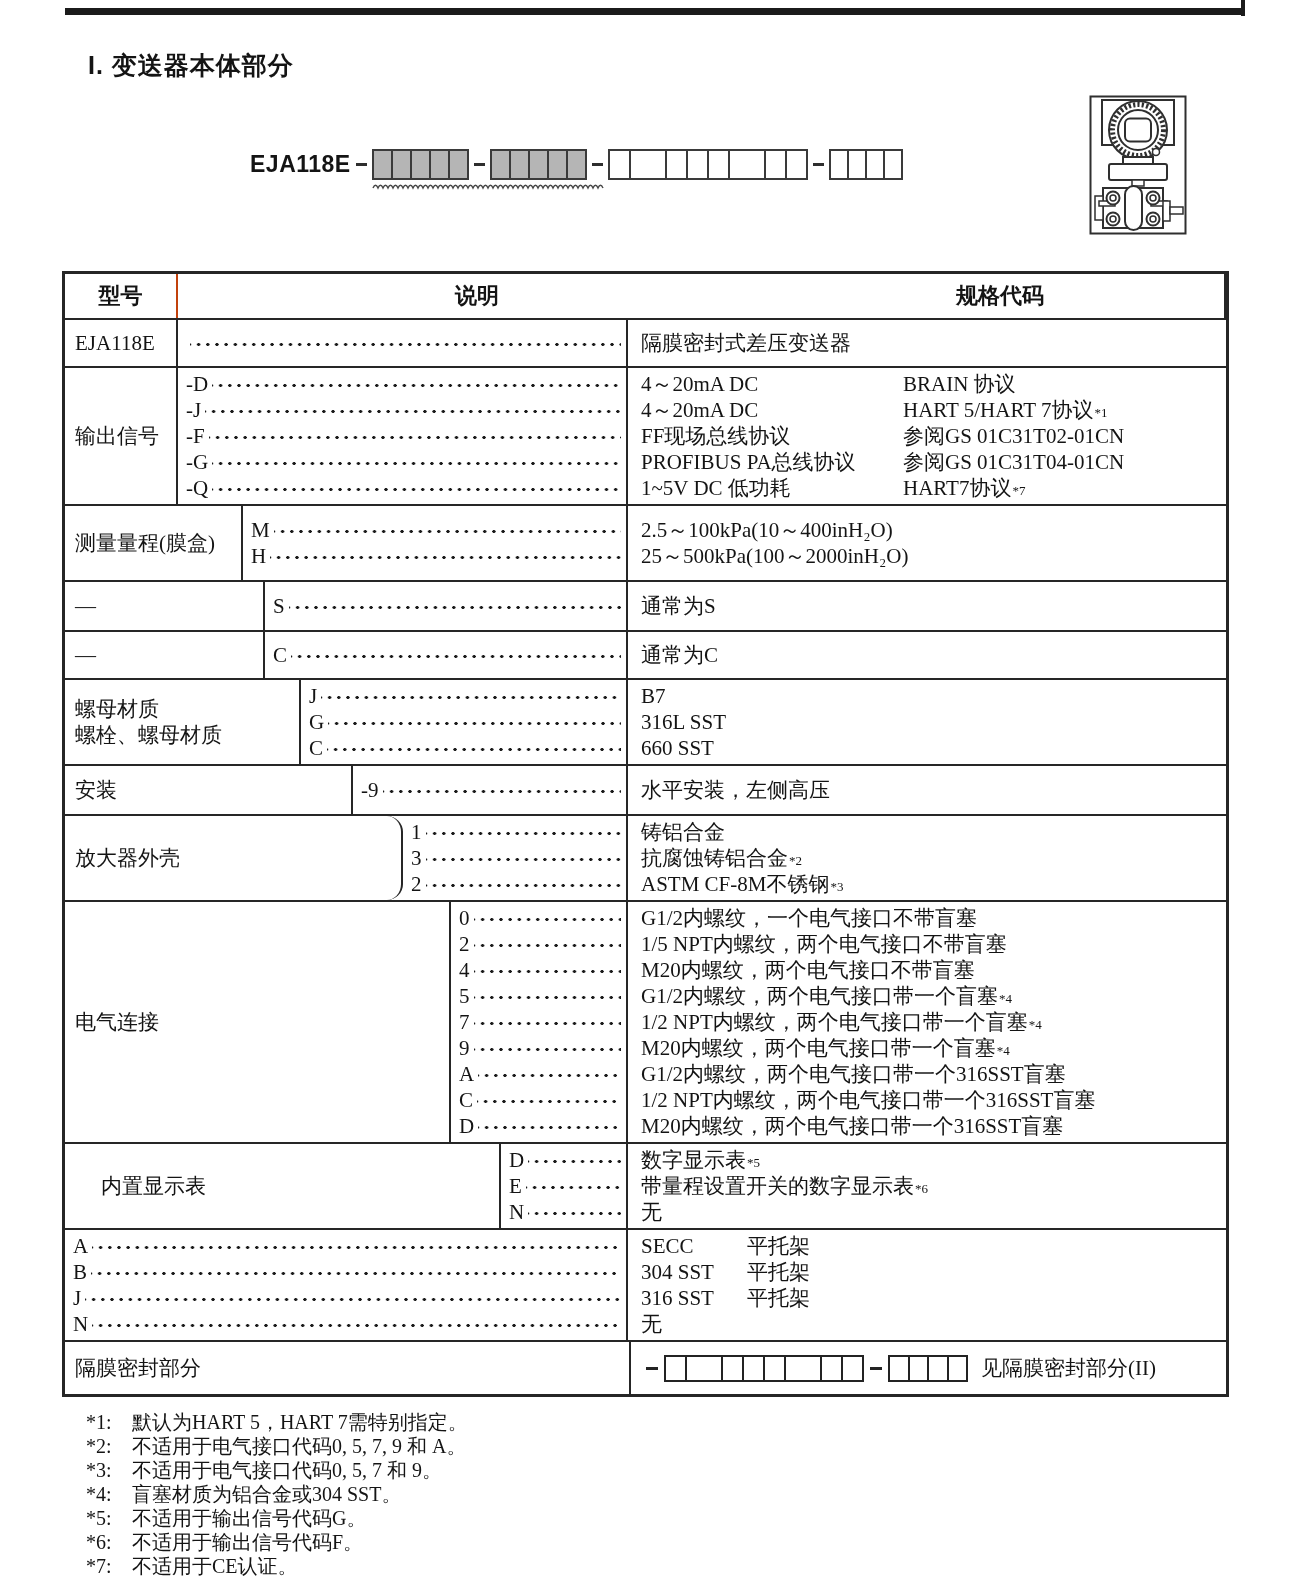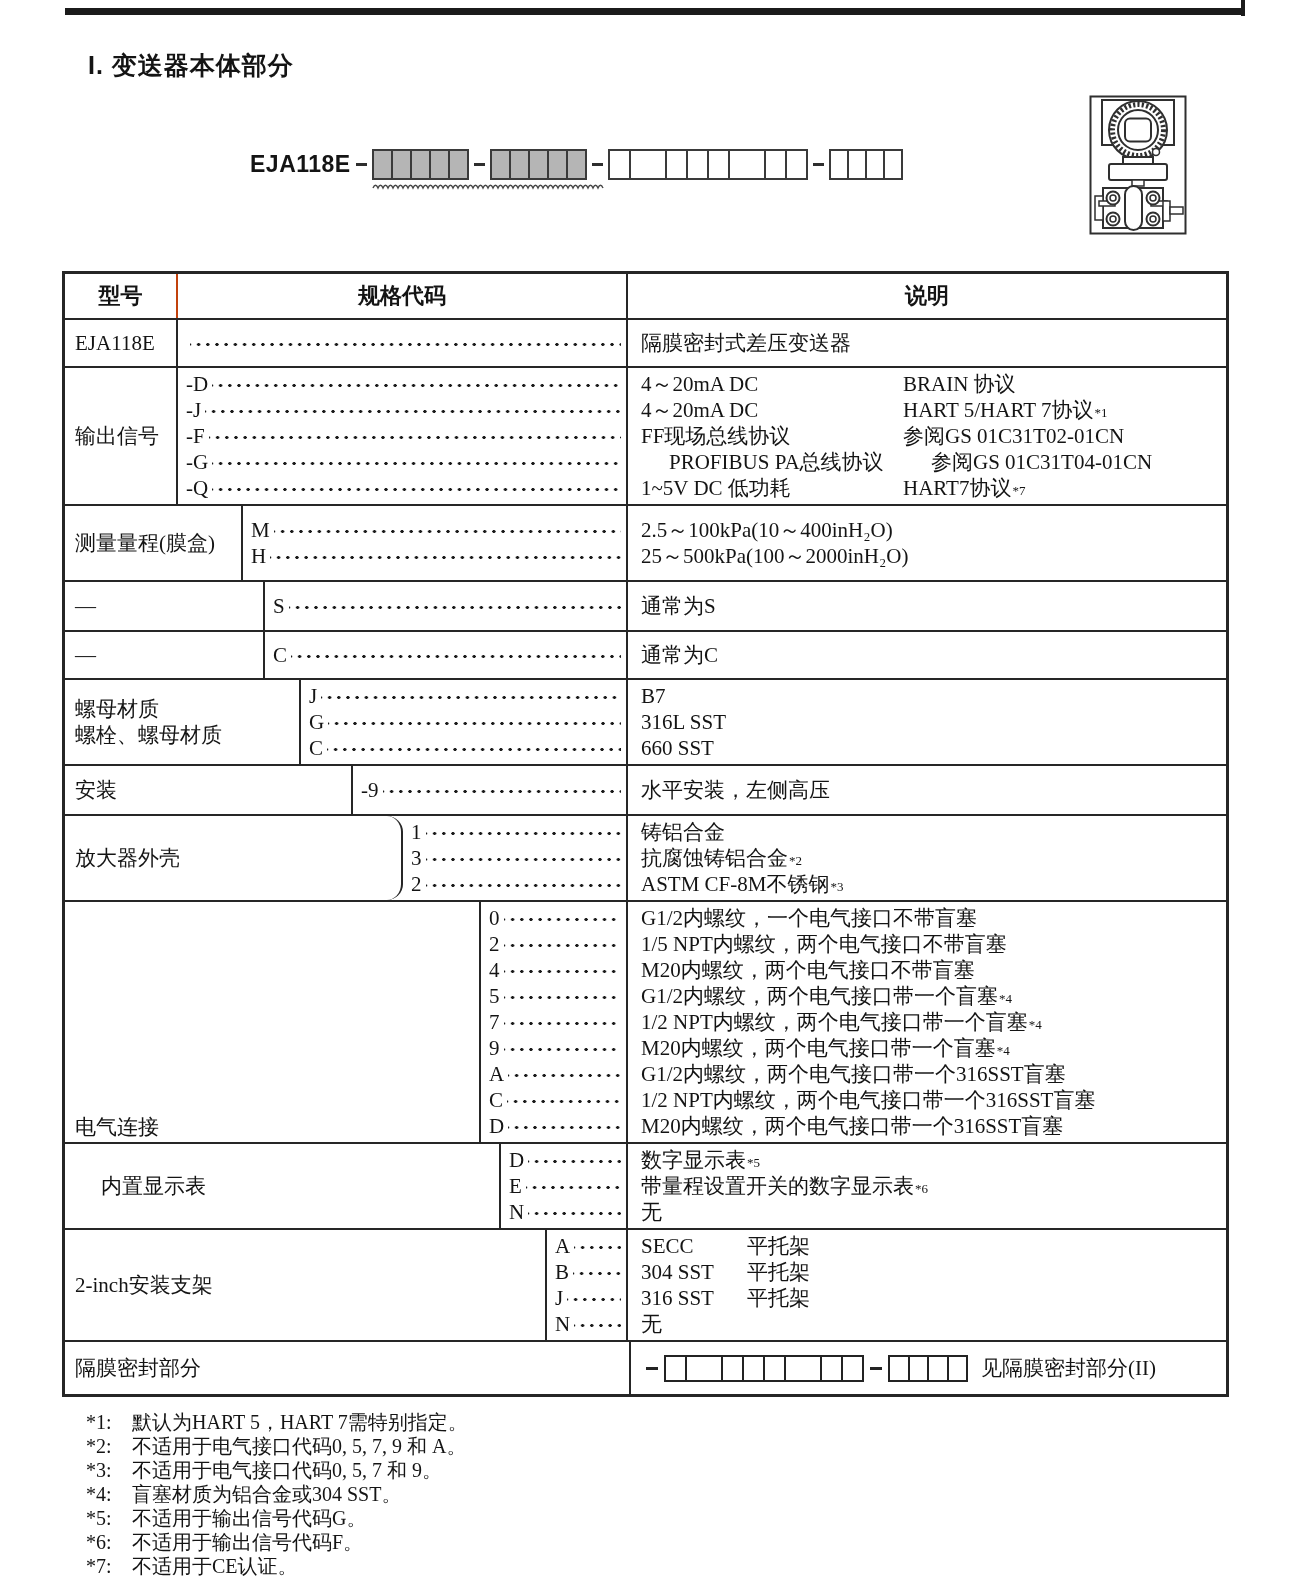--- a/index.html
+++ b/index.html
@@ -151,22 +151,22 @@
       <rect x="36" y="91" width="17" height="44" rx="8.5"></rect>
       <rect x="74" y="106" width="7" height="20" stroke-width="1.5"></rect>
       <rect x="81" y="112" width="13" height="7" stroke-width="1.5"></rect>
     </g>
   </svg>
 </div>
 
 <div class="spec-table" id="specTable">
   <div class="trow header-row">
     <div class="hcell h-model">型号</div>
+    <div class="hcell h-desc">说明</div>
     <div class="hcell h-code">规格代码</div>
-    <div class="hcell h-desc">说明</div>
   </div>
 <div class="trow" style="min-height: 48px;">
       <div class="c-label" style="width: 113px;">
         <div class="lab-line">EJA118E</div>
       </div>
       <div class="c-code">
         <div class="code-line">
           <div class="code-letter"></div>
           <div class="leader"></div>
         </div>
@@ -211,21 +211,21 @@
         <div class="desc-line">
           <div class="d1" style="width: 262px; flex: 0 0 auto;">4～20mA DC</div>
           <div class="d2">HART 5/HART 7协议</div>
           <sup class="fnref">*1</sup>
         </div>
         <div class="desc-line">
           <div class="d1" style="width: 262px; flex: 0 0 auto;">FF现场总线协议</div>
           <div class="d2">参阅GS 01C31T02-01CN</div>
         </div>
         <div class="desc-line">
-          <div class="d1" style="width: 262px; flex: 0 0 auto; margin-left: 28px;">PROFIBUS PA总线协议</div>
+          <div class="d1" style="width: 262px; flex: 0 0 auto;">PROFIBUS PA总线协议</div>
           <div class="d2">参阅GS 01C31T04-01CN</div>
         </div>
         <div class="desc-line">
           <div class="d1" style="width: 262px; flex: 0 0 auto;">1~5V DC 低功耗</div>
           <div class="d2">HART7协议</div>
           <sup class="fnref">*7</sup>
         </div>
       </div>
     </div>
     <div class="trow" style="min-height: 76px;">
@@ -356,21 +356,21 @@
           <div class="d1">抗腐蚀铸铝合金</div>
           <sup class="fnref">*2</sup>
         </div>
         <div class="desc-line">
           <div class="d1">ASTM CF-8M不锈钢</div>
           <sup class="fnref">*3</sup>
         </div>
       </div>
     </div>
     <div class="trow" style="min-height: 236px;">
-      <div class="c-label" style="width: 416px; justify-content: flex-end;">
+      <div class="c-label" style="width: 386px;">
         <div class="lab-line">电气连接</div>
       </div>
       <div class="c-code">
         <div class="code-line">
           <div class="code-letter">0</div>
           <div class="leader"></div>
         </div>
         <div class="code-line">
           <div class="code-letter">2</div>
           <div class="leader"></div>
@@ -463,23 +463,20 @@
         <div class="desc-line">
           <div class="d1">带量程设置开关的数字显示表</div>
           <sup class="fnref">*6</sup>
         </div>
         <div class="desc-line">
           <div class="d1">无</div>
         </div>
       </div>
     </div>
     <div class="trow" style="min-height: 110px;">
-      <div class="c-label" style="width: 482px;">
-        <div class="lab-line">2-inch安装支架</div>
-      </div>
       <div class="c-code">
         <div class="code-line">
           <div class="code-letter">A</div>
           <div class="leader"></div>
         </div>
         <div class="code-line">
           <div class="code-letter">B</div>
           <div class="leader"></div>
         </div>
         <div class="code-line">

